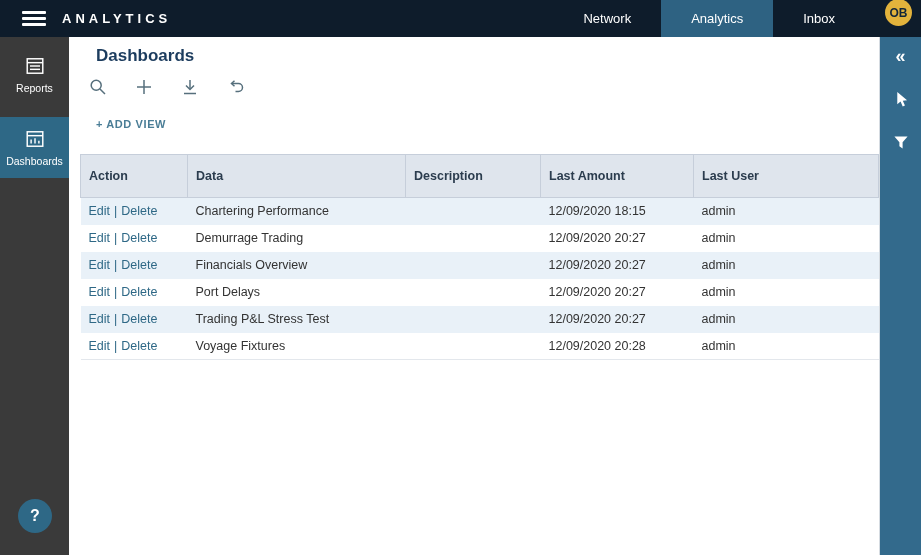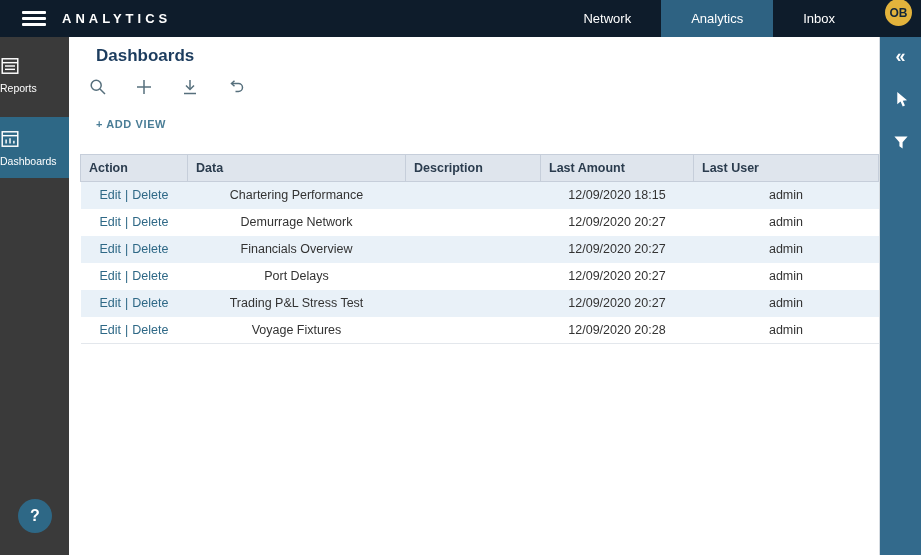--- a/index.html
+++ b/index.html
@@ -17,21 +17,21 @@
   .top-tab.active { background:#2e6282; }
   .avatar { width:27px; height:27px; border-radius:50%; background:#e2b33c; color:#12263a;
             font-size:12px; font-weight:700; display:flex; align-items:center; justify-content:center;
             align-self:center; margin:0 9px 12px 20px; cursor:pointer; }
 
   
   .body-row { display:flex; height:518px; }
 
   
   .sidebar { width:69px; background:#3a3a3a; position:relative; flex:0 0 69px; }
-  .side-item { display:flex; flex-direction:column; gap:6px;
+  .side-item { display:flex; flex-direction:column; align-items:center; gap:6px;
                padding:12px 0 11px; color:#fff; cursor:pointer; }
   .side-item:first-child { margin-top:7px; }
   .side-item + .side-item { margin-top:12px; }
   .side-item.active { background:#2e6886; }
   .side-label { font-size:10.5px; }
   .side-icon svg { display:block; }
   .help-btn { position:absolute; left:18px; bottom:22px; width:34px; height:34px; border-radius:50%;
               background:#2e6886; color:#fff; border:none; font-size:16px; font-weight:700;
               display:flex; align-items:center; justify-content:center; cursor:pointer; }
 
@@ -42,23 +42,23 @@
   .tool { background:none; border:none; cursor:pointer; width:20px; height:20px; padding:0;
           display:flex; align-items:center; justify-content:center; }
   .add-view { margin:21px 0 24px 27px; color:#4a7d96; font-size:11px; font-weight:700;
               letter-spacing:0.6px; cursor:pointer; display:inline-block; }
 
   
   .grid-wrap { margin-left:11px; }
   table { width:100%; border-collapse:collapse; font-size:12.5px; table-layout:fixed; }
   col.c-action { width:107px; } col.c-name { width:218px; } col.c-desc { width:135px; }
   col.c-updated { width:153px; }
-  thead th { background:#dfe5ed; border:1px solid #c6ceda; text-align:left; padding:6px 8px;
+  thead th { background:#dfe5ed; border:1px solid #c6ceda; text-align:left; padding:14px 8px;
              color:#2b3c4e; font-weight:700; height:27px; }
-  tbody td { padding:5px 8px; color:#333; height:27px; white-space:nowrap; overflow:hidden;text-align:center; }
+  tbody td { padding:5px 8px; color:#333; height:27px; white-space:nowrap; overflow:hidden; }
   tbody tr:nth-child(odd) { background:#e9f1f8; }
   tbody tr:nth-child(even) { background:#fff; }
   tbody tr:last-child td { border-bottom:1px solid #e3e7ec; }
   .lnk { color:#2e6886; text-decoration:none; cursor:pointer; }
   .sep { color:#2e6886; margin:0 4px; }
 
   
   .rightbar { width:41px; flex:0 0 41px; background:#336a8c; display:flex; flex-direction:column;
               align-items:center; padding-top:8px; gap:21px; color:#fff; }
   .rtool { background:none; border:none; color:#fff; cursor:pointer; width:22px; height:22px;
@@ -171,21 +171,21 @@
             </td>
             <td>Chartering Performance</td>
             <td></td>
             <td>12/09/2020 18:15</td>
             <td>admin</td>
           </tr>
           <tr>
             <td>
               <a class="lnk">Edit</a><span class="sep">|</span><a class="lnk">Delete</a>
             </td>
-            <td>Demurrage Network</td>
+            <td>Demurrage Trading</td>
             <td></td>
             <td>12/09/2020 20:27</td>
             <td>admin</td>
           </tr>
           <tr>
             <td>
               <a class="lnk">Edit</a><span class="sep">|</span><a class="lnk">Delete</a>
             </td>
             <td>Financials Overview</td>
             <td></td>

